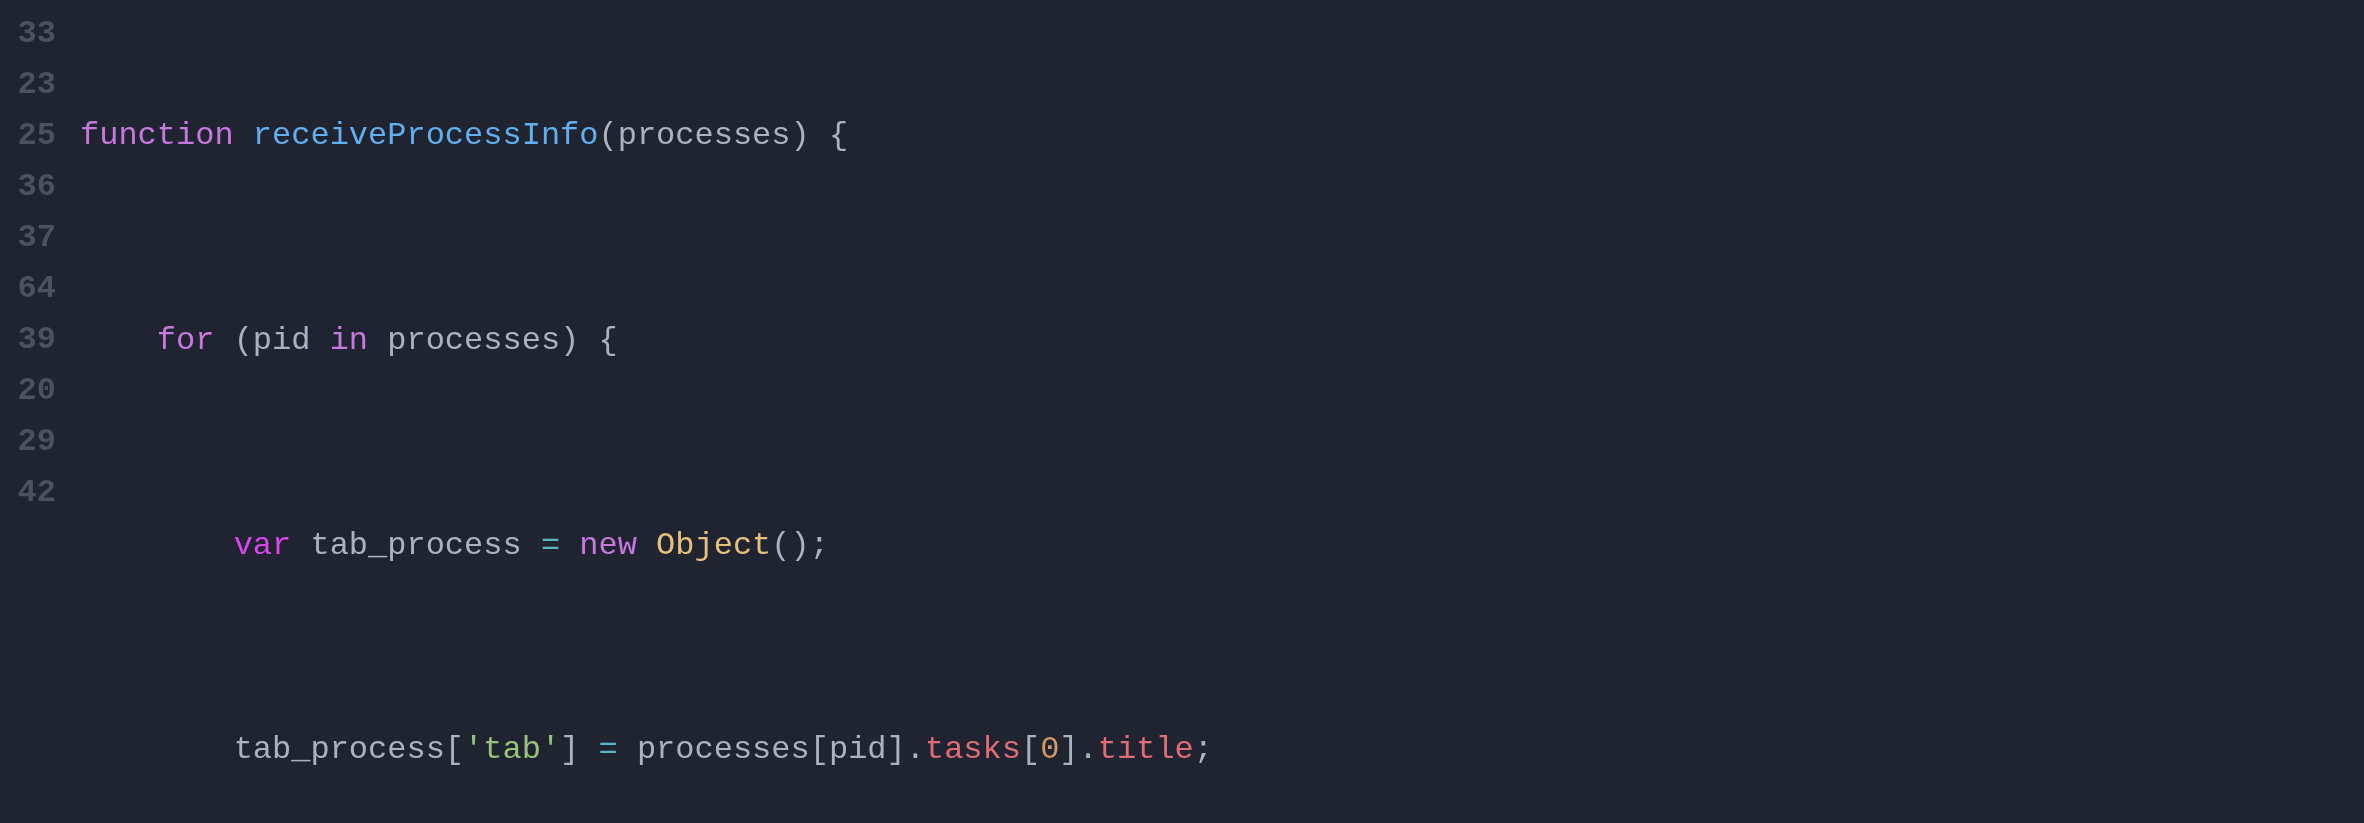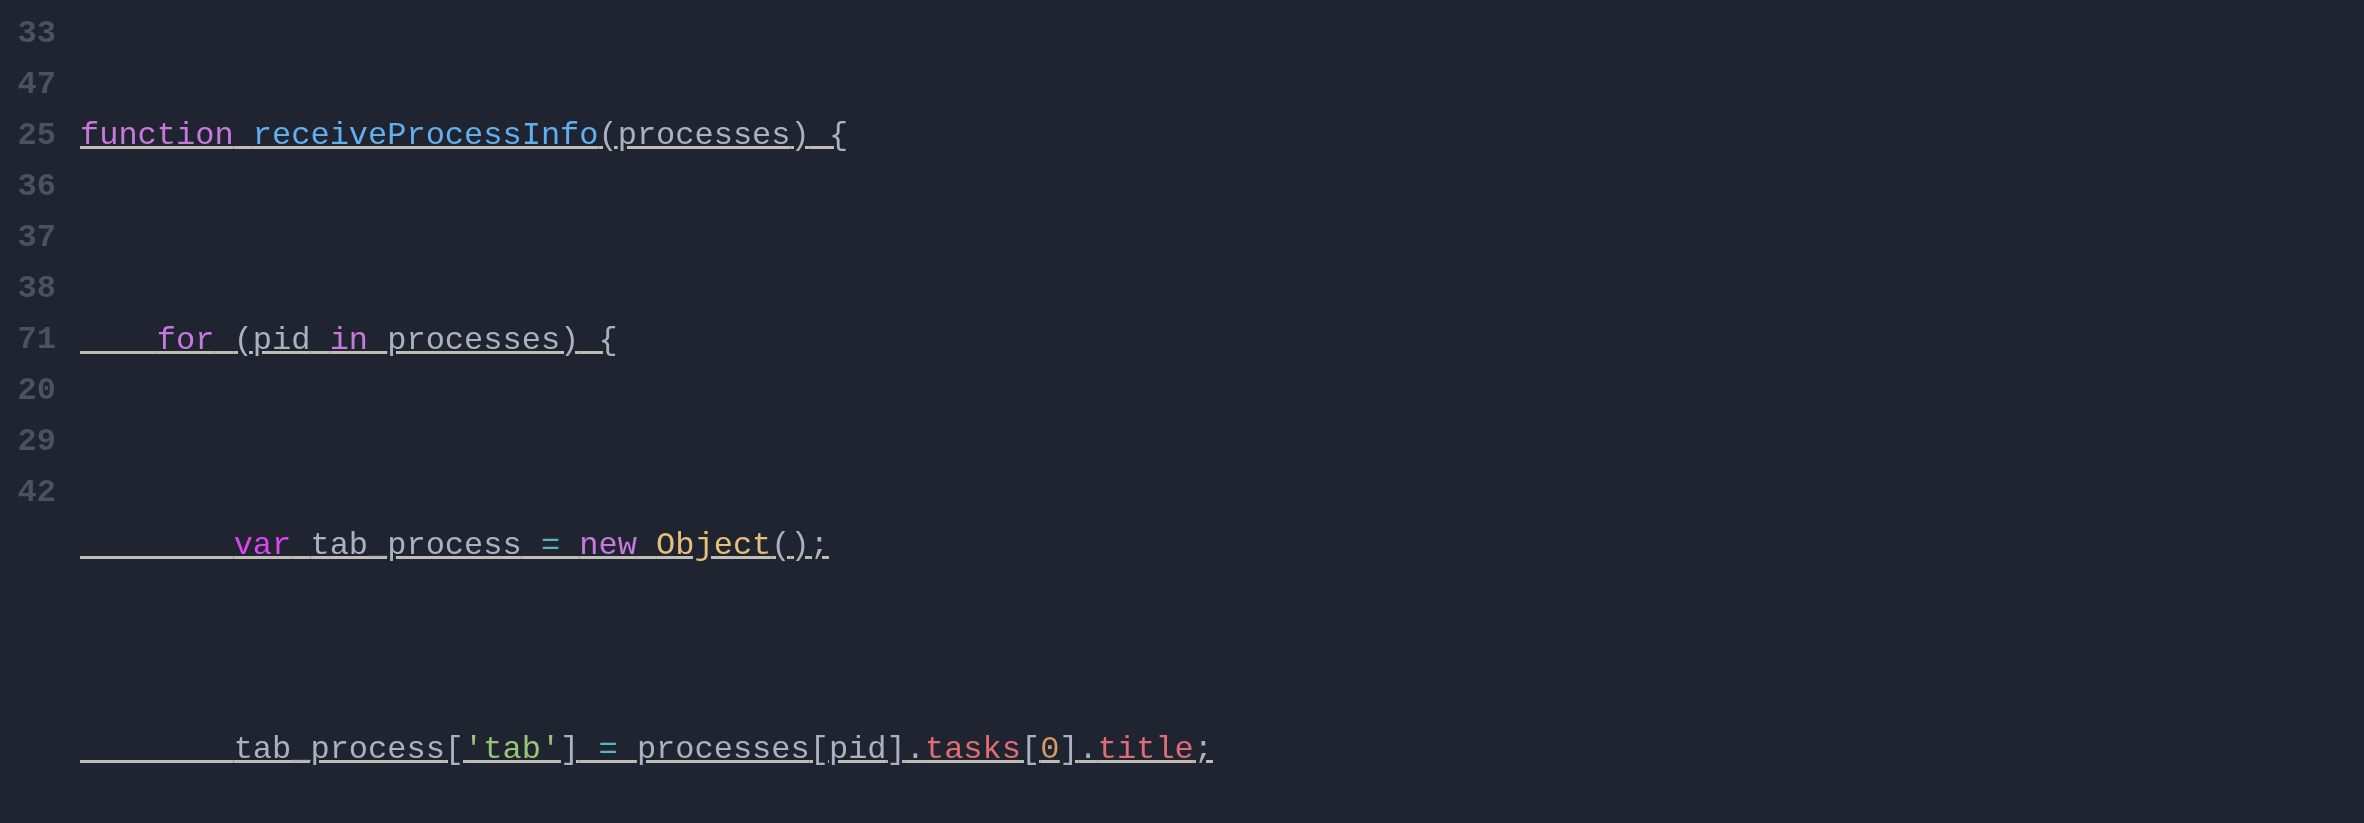--- a/index.html
+++ b/index.html
@@ -28,21 +28,20 @@
     font-weight: bold;
   }
   .code {
     flex: 1;
     white-space: pre;
     overflow: hidden;
   }
   .code .line {
     height: 51px;
     line-height: 51px;
-    text-decoration: underline;
   }
   .tok-keyword { color: #c678dd; }
   .tok-funcname { color: #61afef; }
   .tok-param { color: #abb2bf; }
   .tok-punct { color: #abb2bf; }
   .tok-var { color: #abb2bf; }
   .tok-declare { color: #d946ef; }
   .tok-new { color: #c678dd; }
   .tok-class { color: #e5c07b; }
   .tok-string { color: #98c379; }
@@ -50,26 +49,26 @@
   .tok-number { color: #d19a66; }
   .tok-op { color: #56b6c2; }
   .tok-plain { color: #abb2bf; }
 </style>
 </head>
 <body>
 
 <div class="editor">
   <div class="gutter">
     <div class="ln">33</div>
-    <div class="ln">47</div>
+    <div class="ln">23</div>
     <div class="ln">25</div>
     <div class="ln">36</div>
     <div class="ln">37</div>
-    <div class="ln">38</div>
-    <div class="ln">71</div>
+    <div class="ln">64</div>
+    <div class="ln">39</div>
     <div class="ln">20</div>
     <div class="ln">29</div>
     <div class="ln">42</div>
   </div>
 
   <div class="code">
     <div class="line"><span class="tok-keyword">function</span><span class="tok-plain"> </span><span class="tok-funcname">receiveProcessInfo</span><span class="tok-punct">(</span><span class="tok-param">processes</span><span class="tok-punct">)</span><span class="tok-punct"> {</span></div>
 
     <div class="line"><span class="tok-plain">    </span><span class="tok-keyword">for</span><span class="tok-plain"> </span><span class="tok-punct">(</span><span class="tok-var">pid</span><span class="tok-plain"> </span><span class="tok-keyword">in</span><span class="tok-plain"> </span><span class="tok-var">processes</span><span class="tok-punct">)</span><span class="tok-punct"> {</span></div>
 

